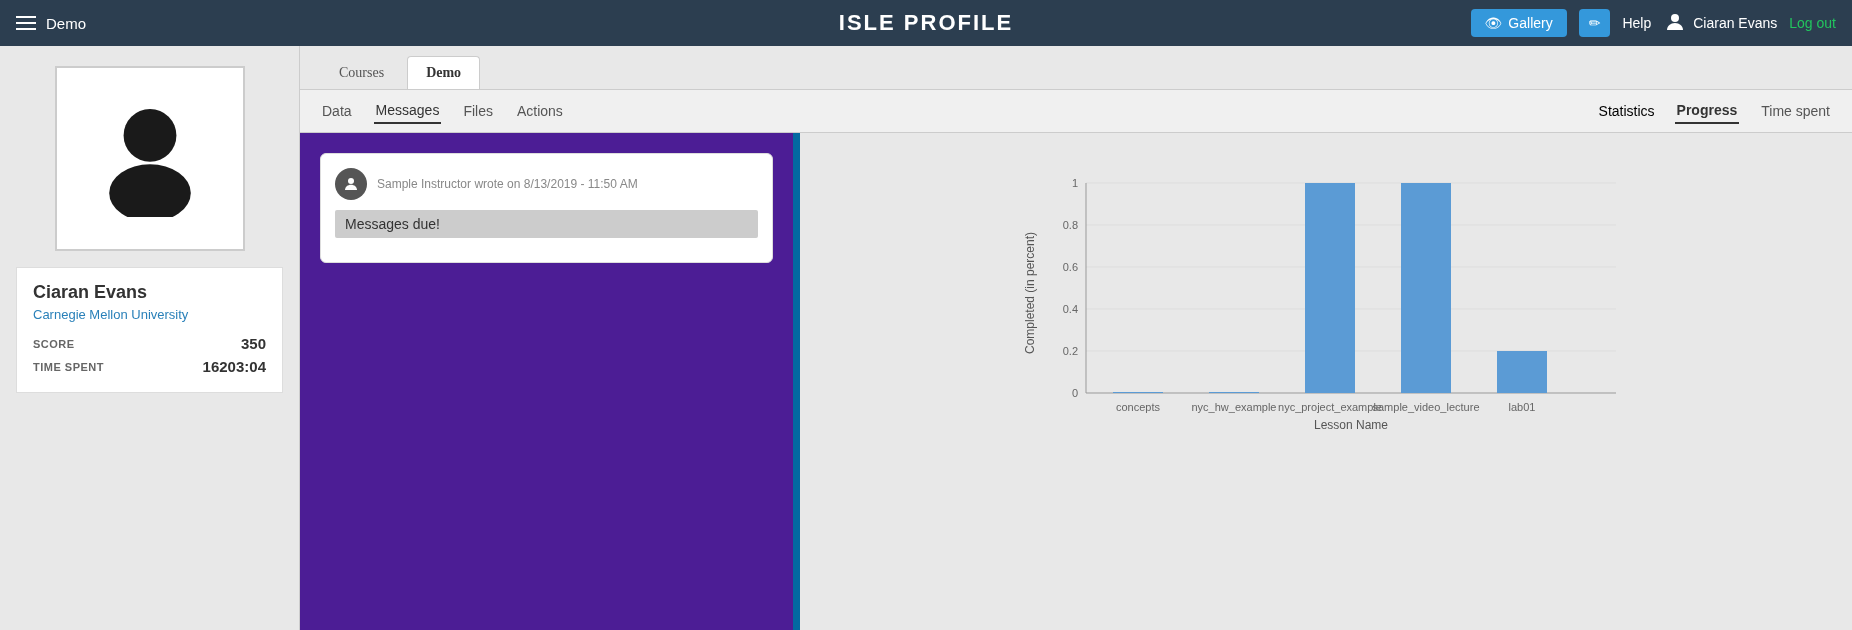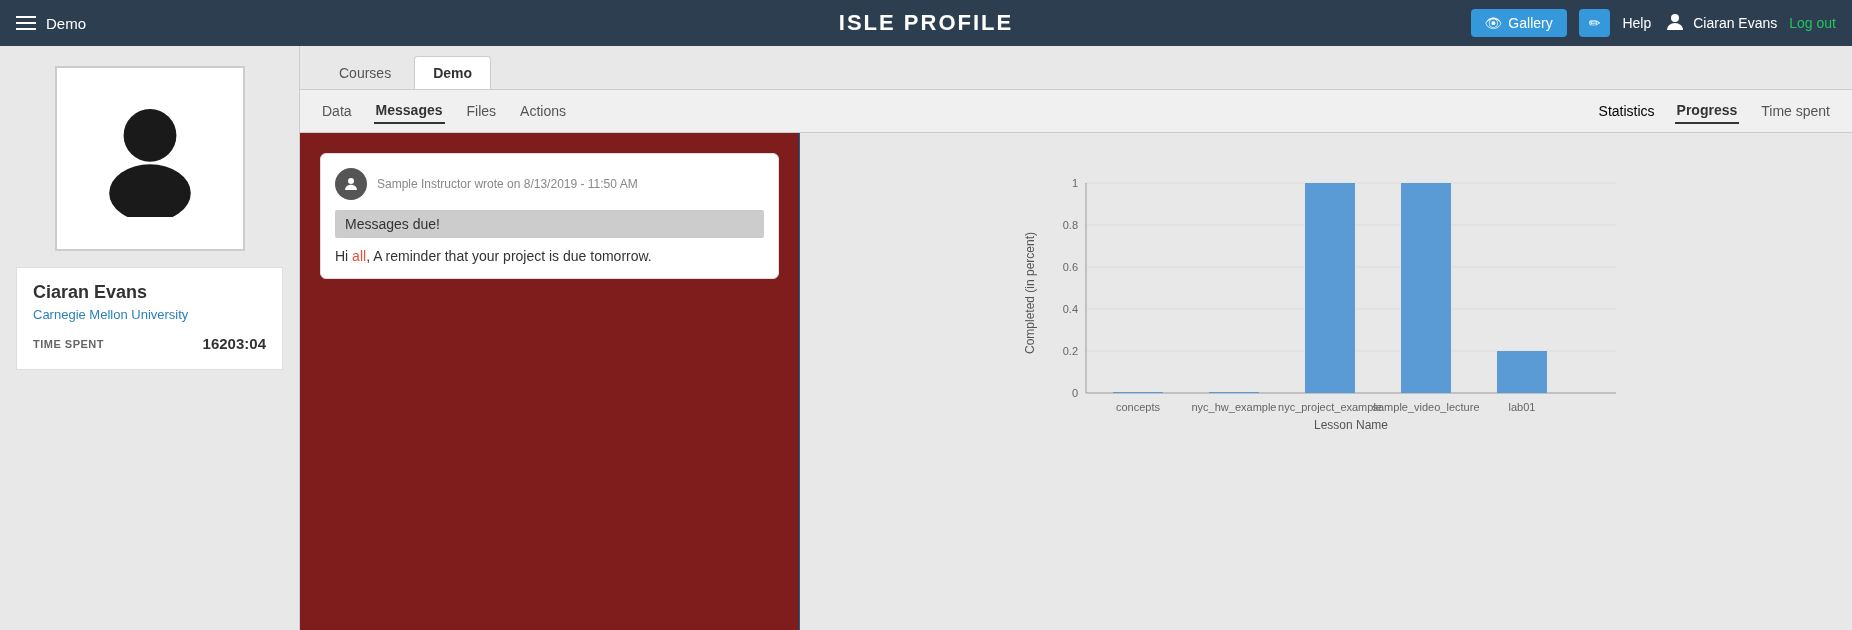--- a/index.html
+++ b/index.html
@@ -67,52 +67,53 @@
     
     .content { flex: 1; background: #e8e8e8; display: flex; flex-direction: column; }
 
     
     .course-tabs {
       background: #e8e8e8;
       display: flex; align-items: flex-end;
       padding: 10px 20px 0;
       border-bottom: 1px solid #ccc;
       gap: 4px;
+      font-family: Liberation Serif, serif;
     }
     .tab {
       padding: 8px 18px; cursor: pointer; font-size: 14px;
       border: 1px solid transparent; border-bottom: none;
       border-radius: 4px 4px 0 0;
     }
     .tab.active { background: white; border-color: #ccc; font-weight: bold; }
     .tab.plain { color: #555; background: transparent; }
 
     
     .sub-tabs-row {
       background: #f0f0f0;
       display: flex; align-items: center;
       padding: 8px 20px;
       border-bottom: 1px solid #ccc;
       gap: 20px;
     }
     .sub-tab { font-size: 14px; color: #555; cursor: pointer; padding: 4px 2px; }
-    .sub-tab.active { font-weight: bold; color: #333; border-bottom: 2px solid #333; }
+    .sub-tab.active { font-weight: normal; color: #333; border-bottom: 2px solid #333; }
     .sub-tab.plain { color: #555; }
     .stats-section-label { font-size: 14px; color: #000000; margin-left: auto; }
     .stat-tab { font-size: 14px; cursor: pointer; padding: 4px 2px; color: #555; }
     .stat-tab.active { font-weight: bold; color: #333; border-bottom: 2px solid #333; }
 
     
     .content-area { display: flex; flex: 1; overflow: hidden; }
 
     
     .messages-panel {
       width: 500px; padding: 20px;
-      background: #7f1d1d;
-      border-right: 1px solid #0369a1;
+      background: #4c1d95;
+      border-right: 7px solid #0369a1;
     }
     .message-card {
       background: white; border: 1px solid #ddd; border-radius: 6px; padding: 14px;
     }
     .message-header { display: flex; align-items: center; gap: 10px; margin-bottom: 10px; }
     .msg-avatar { width: 32px; height: 32px; background: #555; border-radius: 50%; display: flex; align-items: center; justify-content: center; }
     .msg-meta { font-size: 12px; color: #888; }
     .message-subject {
       background: #ccc; padding: 6px 10px; font-size: 14px; margin-bottom: 10px; border-radius: 2px;
     }
@@ -172,20 +173,24 @@
         <svg viewBox="0 0 100 100" fill="#1a1a1a">
           <circle cx="50" cy="32" r="22"></circle>
           <ellipse cx="50" cy="80" rx="34" ry="24"></ellipse>
         </svg>
       </div>
     </div>
     <div class="user-info">
       <div class="user-name">Ciaran Evans</div>
       <div class="user-university">Carnegie Mellon University</div>
       <div class="stats-row">
+        <span class="stats-label">SCORE</span>
+        <span class="stats-value">350</span>
+      </div>
+      <div class="stats-row">
         <span class="stats-label">TIME SPENT</span>
         <span class="stats-value">16203:04</span>
       </div>
     </div>
   </aside>
 
   <div class="content">
 
     <div class="course-tabs">
       <div class="tab plain">Courses</div>
@@ -213,23 +218,20 @@
                 <path d="M4 20c0-4 3.6-7 8-7s8 3 8 7"></path>
               </svg>
             </div>
             <span class="msg-meta">
               <span>Sample Instructor</span>
               <span>wrote on</span>
               <span>8/13/2019 - 11:50 AM</span>
             </span>
           </div>
           <div class="message-subject">Messages due!</div>
-          <div class="message-body">
-            <span>Hi</span><span class="highlight"> all</span><span>, A reminder that your project is due tomorrow.</span>
-          </div>
         </div>
       </div>
 
       <div class="chart-panel">
         <svg class="chart-svg" id="progress-chart" viewBox="0 0 620 280">
 
           <text transform="rotate(-90,18,140)" x="18" y="140" class="y-axis-title" text-anchor="middle" font-size="12" fill="#555">Completed (in percent)</text>
 
           <line x1="70" y1="240" x2="600" y2="240" class="axis-line" stroke="#999" stroke-width="1"></line>
           <text x="62" y="244" class="y-tick-label" font-size="11" fill="#666" text-anchor="end">0</text>

